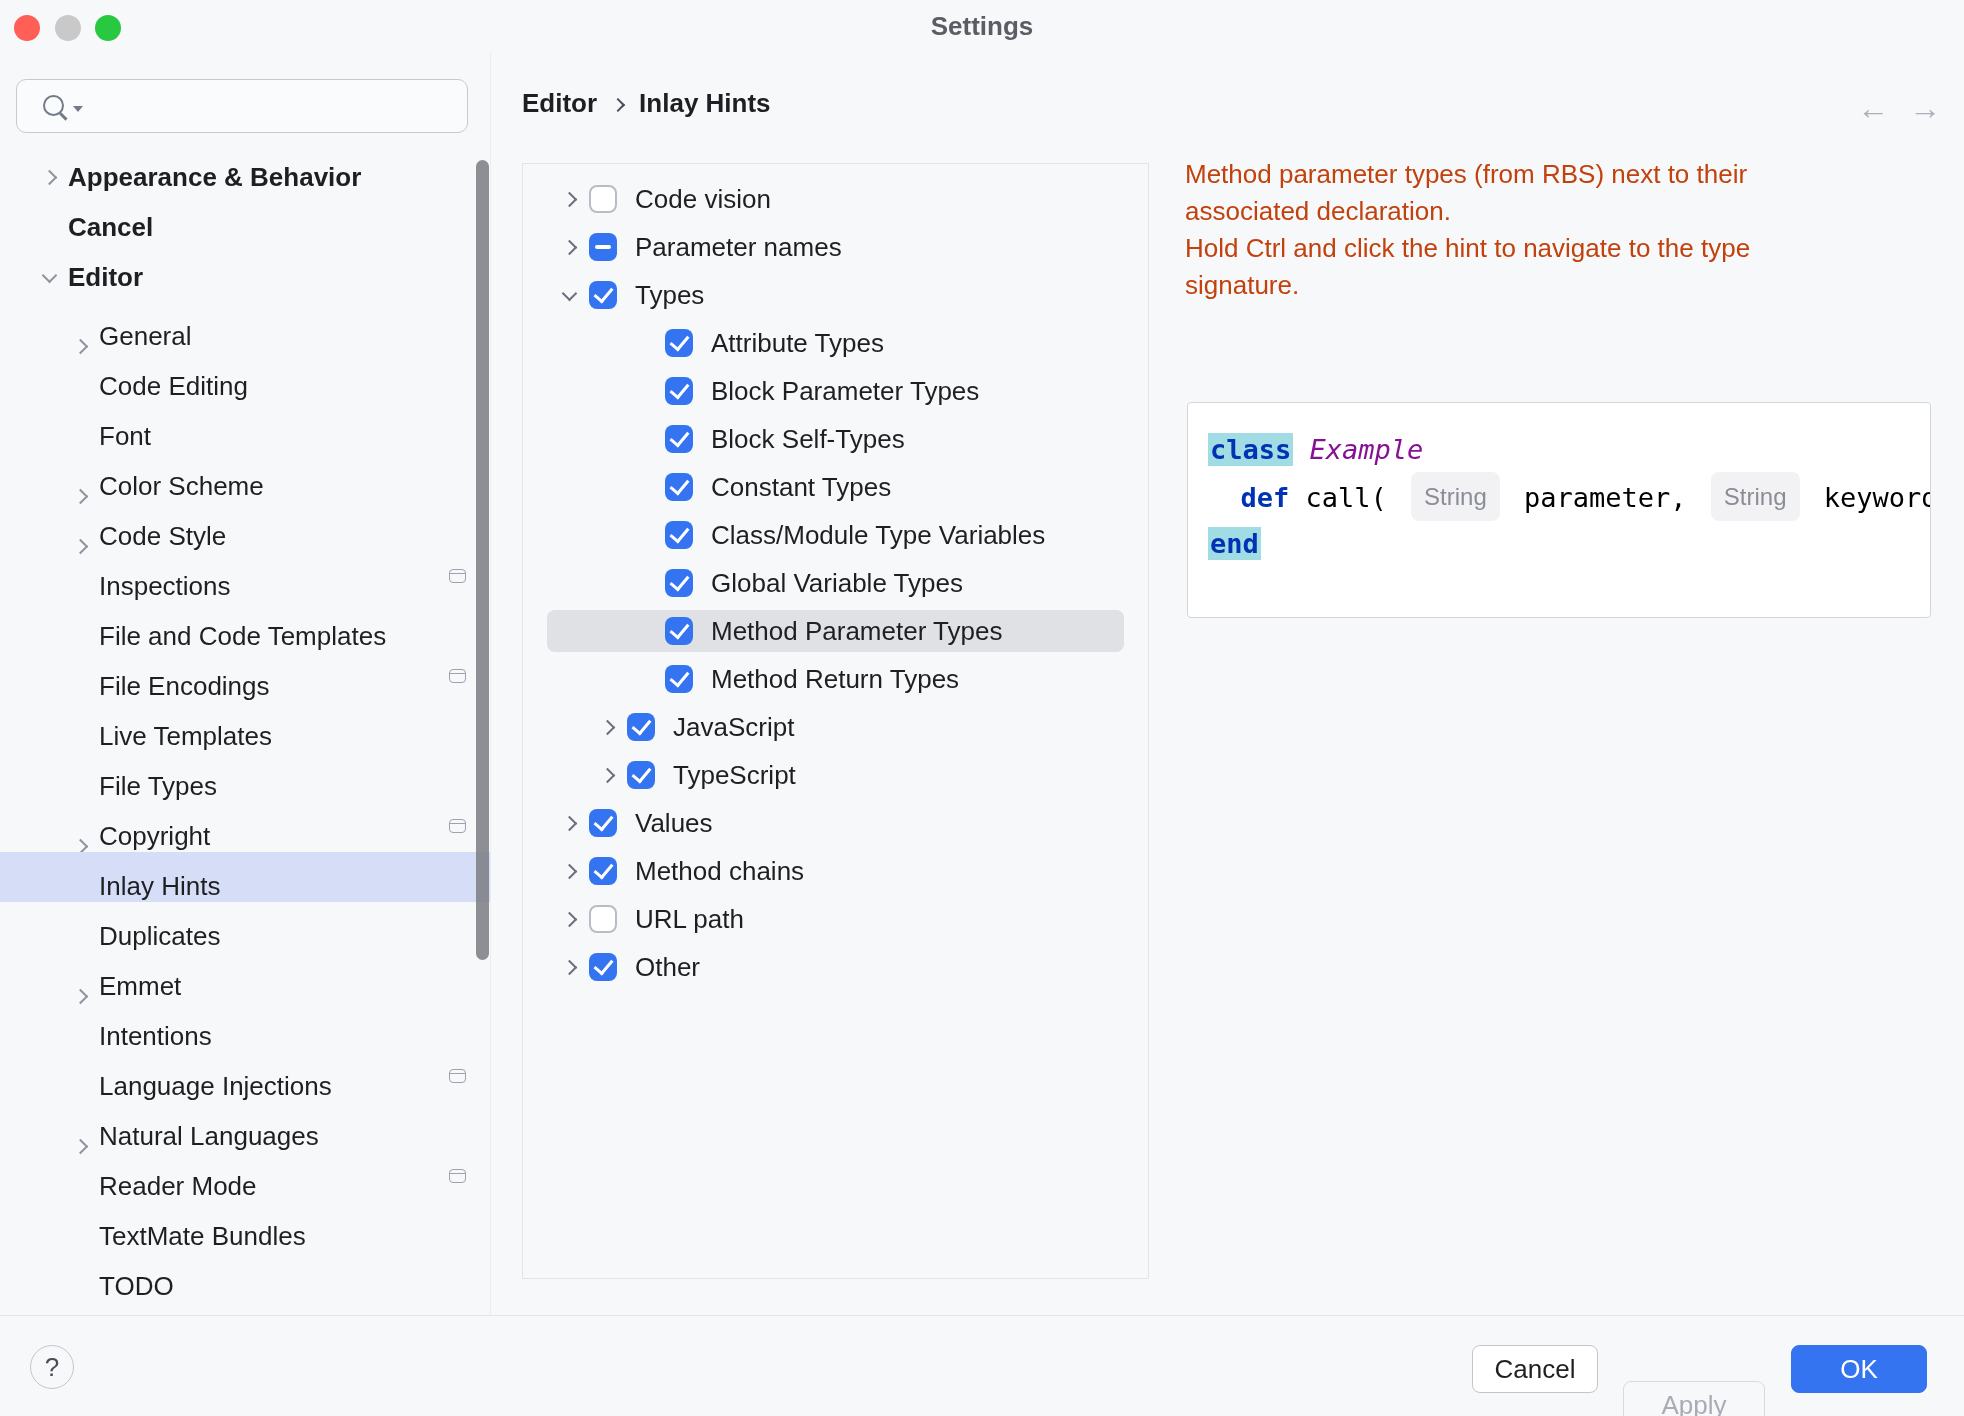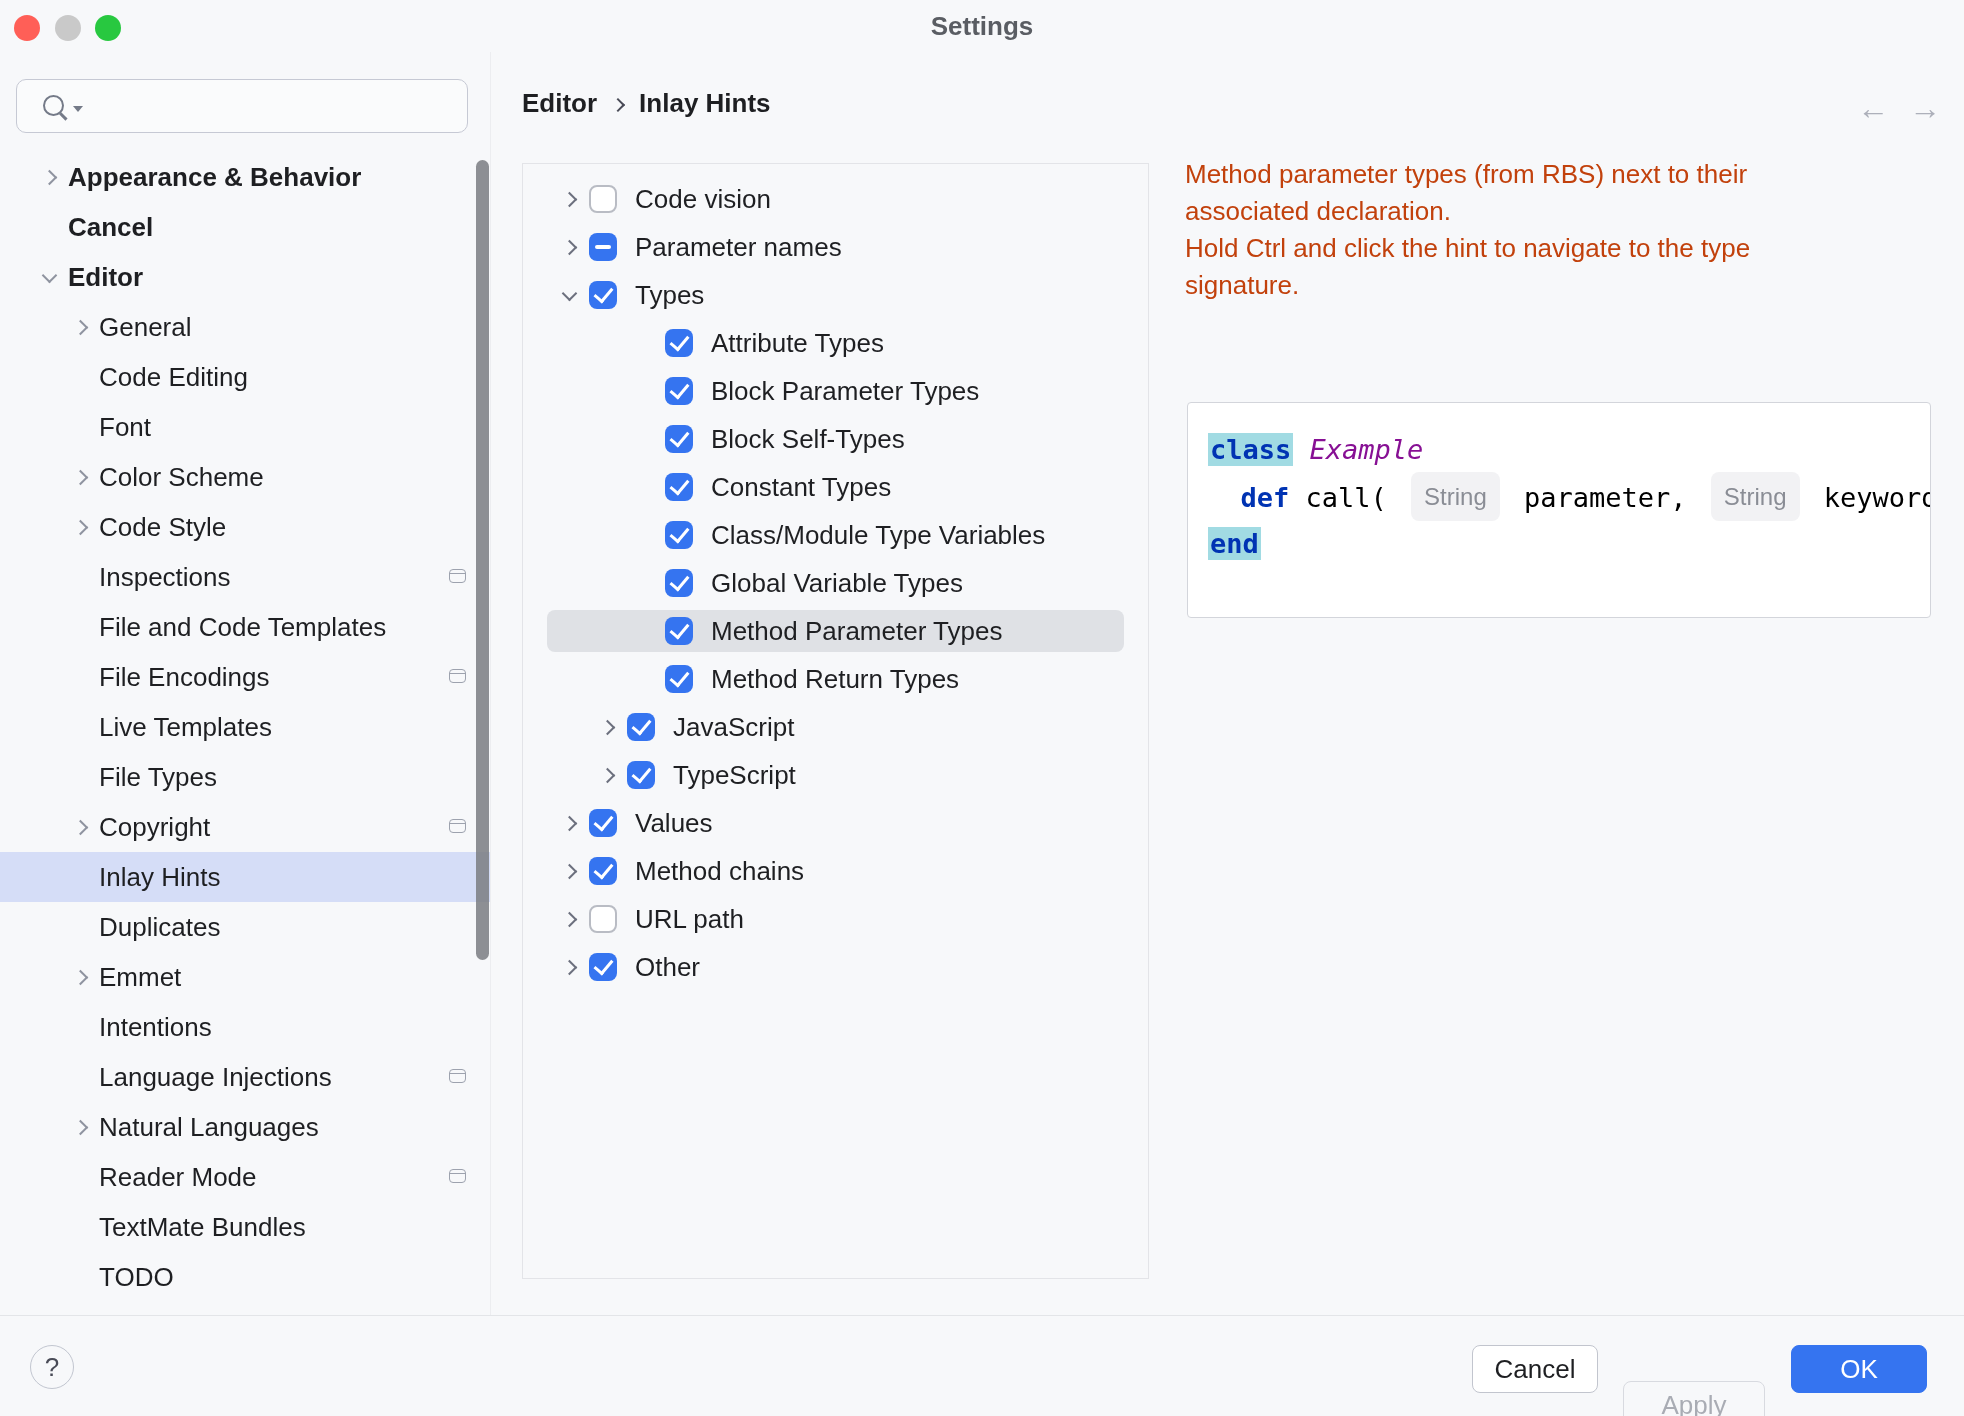--- a/index.html
+++ b/index.html
@@ -25,21 +25,21 @@
   .mag::after{content:"";position:absolute;width:9px;height:2.5px;background:#747A88;
     transform:rotate(45deg);left:14px;top:18px;}
   .search-caret{position:absolute;left:56px;top:26px;width:0;height:0;
     border-left:5px solid transparent;border-right:5px solid transparent;
     border-top:6px solid #747A88;}
   .sidebar-list{position:absolute;left:0;top:100px;right:0;}
   .srow{height:50px;display:flex;align-items:center;position:relative;font-size:26px;}
   .srow.bold{font-weight:bold;}
   .srow.selected{background:#D5DDF7;}
   .srow.lvl0{padding-left:30px;}
-  .srow.lvl1{padding-left:61px;}
+  .srow.lvl1{padding-left:61px;align-items:flex-end;}
   .chevslot{width:38px;flex:none;display:flex;align-items:center;justify-content:center;}
   .chev{width:9px;height:9px;border-right:2px solid #8F94A0;border-bottom:2px solid #8F94A0;}
   .chev.right{transform:rotate(-45deg);}
   .chev.down{transform:rotate(45deg);margin-top:-4px;}
   .row-icon{position:absolute;right:24px;top:50%;margin-top:-8px;width:17px;height:14px;
     border:1.5px solid #9DA2AE;border-radius:4px;box-sizing:border-box;}
   .row-icon::after{content:"";position:absolute;left:0;right:0;top:3px;border-top:1.5px solid #9DA2AE;}
   .side-scroll{position:absolute;right:1px;top:108px;width:13px;height:800px;
     border-radius:7px;background:#7A7C81;opacity:.85;}
 

